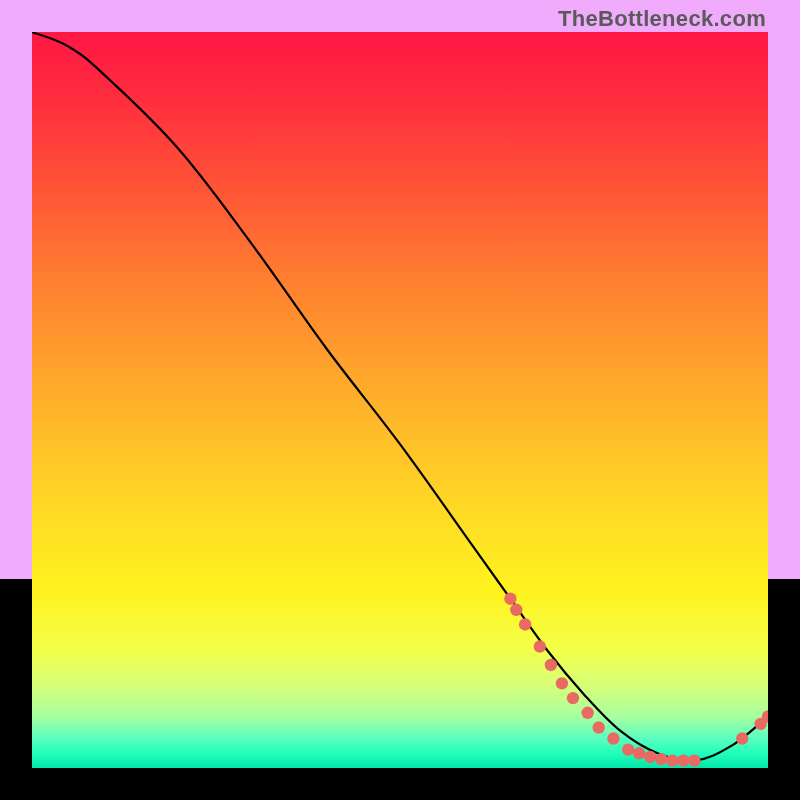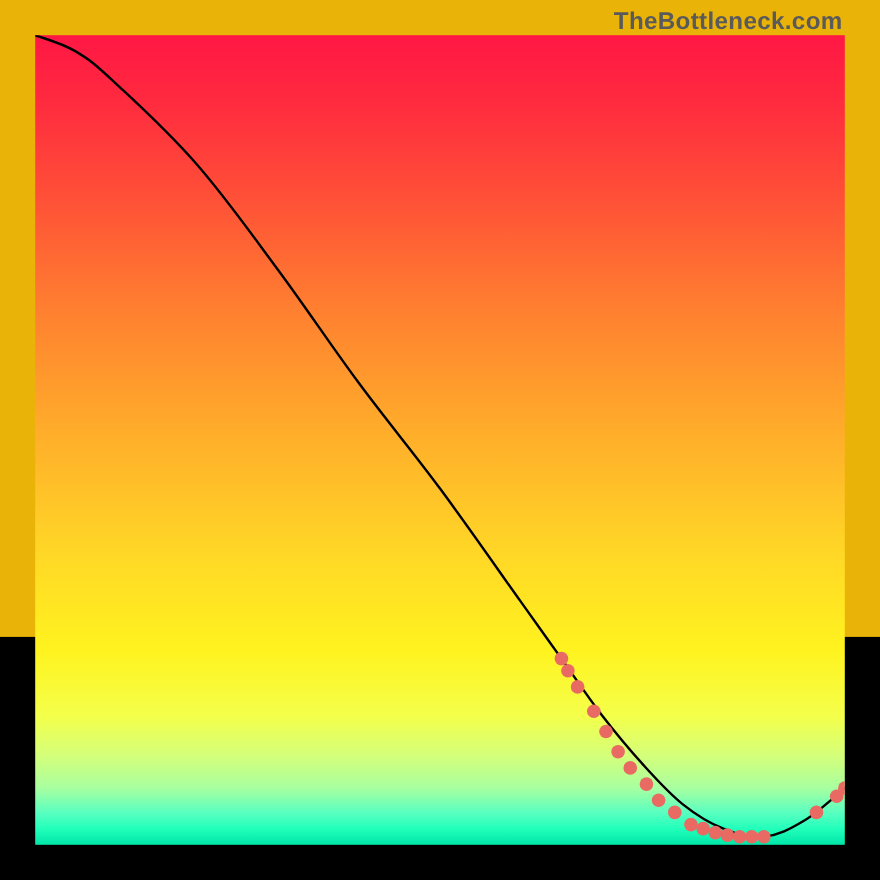--- a/index.html
+++ b/index.html
@@ -9,21 +9,21 @@
     height: 800px;
     background: #000;
     overflow: hidden;
   }
   .frame {
     position: absolute;
     left: 0;
     top: 0;
     width: 800px;
     height: 579px;
-    background: #eab308;
+    background: #f0abfc;
   }
   .plot {
     position: absolute;
     left: 32px;
     top: 32px;
     width: 736px;
     height: 736px;
     background: linear-gradient(to bottom,
       #ff1744 0%,
       #ff2a3f 8%,

